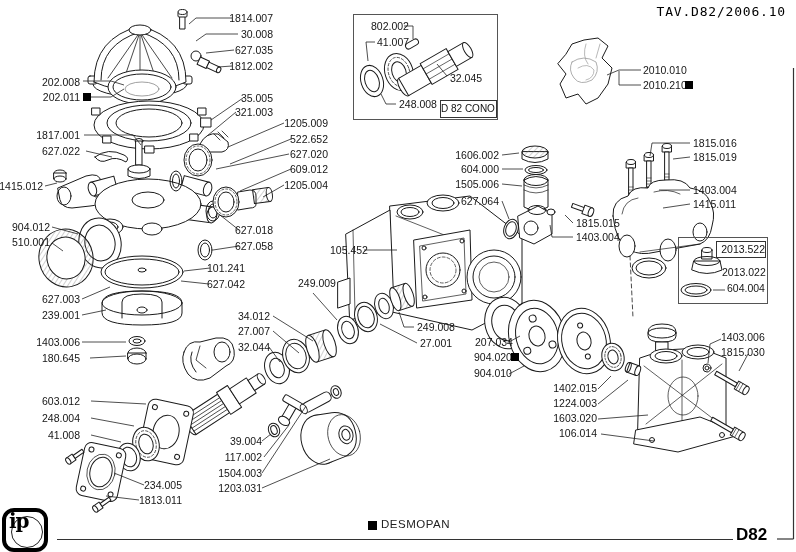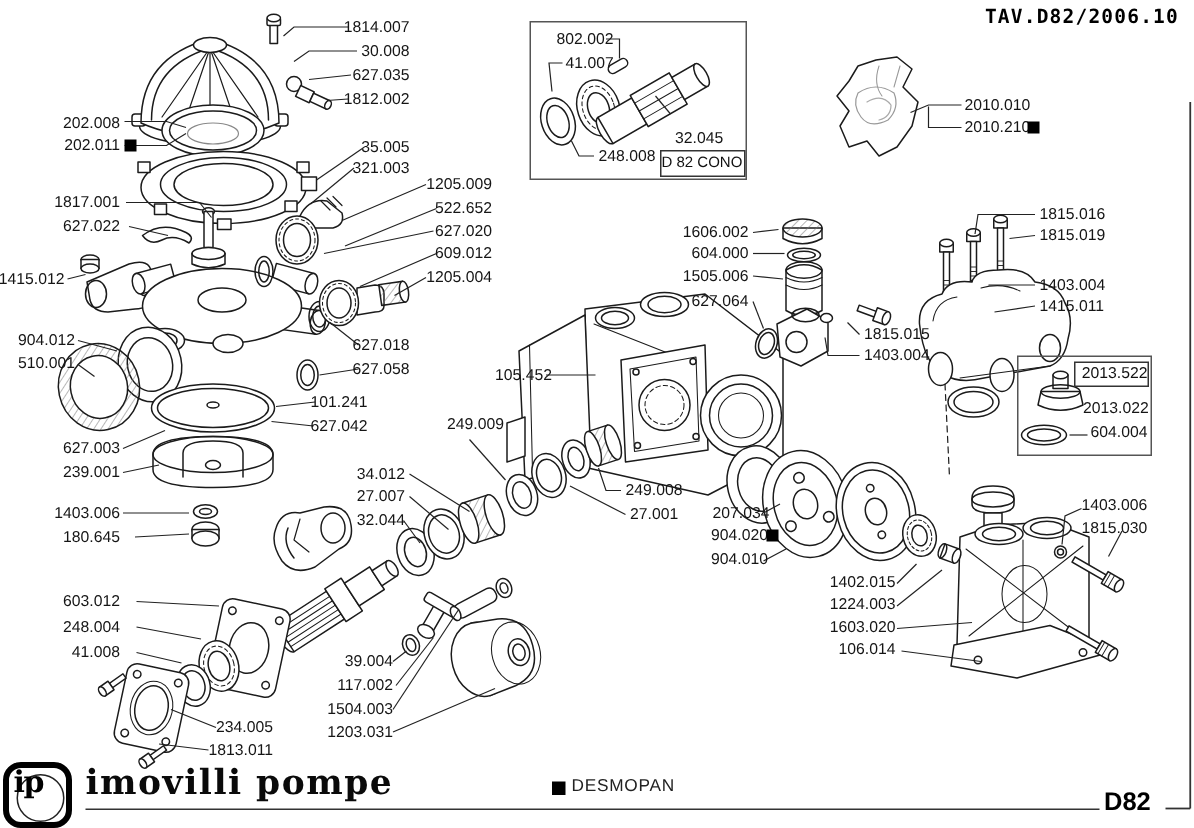--- a/index.html
+++ b/index.html
@@ -3,21 +3,21 @@
 <meta charset="utf-8">
 <style>
   html,body{margin:0;padding:0;background:#fff}
   .stage{position:relative;width:796px;height:552px;background:#fff;overflow:hidden;
          font-family:"Liberation Sans",sans-serif}
   svg.art{position:absolute;left:0;top:0}
   .lbl{position:absolute;font-size:10.5px;line-height:12px;color:#151515;white-space:nowrap}
   .sq{position:absolute;width:8px;height:8px;background:#000}
   .bx{position:absolute;border:1px solid #555;background:transparent}
   .title{position:absolute;right:10px;top:4px;font-family:"DejaVu Sans Mono",monospace;
-         font-weight:bold;font-size:13px;letter-spacing:0.8px;color:#000}
+         font-weight:normal;font-size:13px;letter-spacing:0.8px;color:#000}
   .cono{position:absolute;left:440px;top:100px;width:55px;height:16px;border:1px solid #333;
         font-size:10px;text-align:left;line-height:16px;color:#111}
   .inner2013{position:absolute;left:716px;top:241px;width:48px;height:15px;border:1px solid #333;
         font-size:10.5px;text-align:right;line-height:15px;color:#111}
   .logo{position:absolute;left:2px;top:508px;width:38px;height:36px;border:4px solid #000;border-radius:12px}
   .logo-circle{position:absolute;left:11px;top:516px;width:30px;height:30px;border:1.3px solid #222;border-radius:50%}
   .logo-ip{position:absolute;left:9px;top:509px;font-family:"DejaVu Serif",serif;font-weight:bold;
         font-size:20px;letter-spacing:-1px;color:#000}
   .brand{position:absolute;left:57px;top:508px;font-family:"DejaVu Serif",serif;font-weight:bold;
         font-size:23px;letter-spacing:1px;color:#0a0a0a}
@@ -580,21 +580,21 @@
 <span class="lbl" style="right:614px;top:479px">234.005</span>
 <span class="lbl" style="right:614px;top:494px">1813.011</span>
 <span class="lbl" style="right:534px;top:435px">39.004</span>
 <span class="lbl" style="right:534px;top:451px">117.002</span>
 <span class="lbl" style="right:534px;top:467px">1504.003</span>
 <span class="lbl" style="right:534px;top:482px">1203.031</span>
 
 <div class="bx" style="left:353px;top:14px;width:143px;height:104px"></div>
 <span class="lbl" style="left:371px;top:20px">802.002</span>
 <span class="lbl" style="left:377px;top:36px">41.007</span>
-<span class="lbl" style="left:450px;top:86px">32.045</span>
+<span class="lbl" style="left:450px;top:72px">32.045</span>
 <span class="lbl" style="left:399px;top:98px">248.008</span>
 <span class="cono">D 82 CONO</span>
 
 <span class="title">TAV.D82/2006.10</span>
 
 <span class="lbl" style="left:643px;top:64px">2010.010</span>
 <span class="lbl" style="left:643px;top:79px">2010.210</span>
 <span class="sq" style="left:685px;top:81px"></span>
 <span class="lbl" style="left:693px;top:137px">1815.016</span>
 <span class="lbl" style="left:693px;top:151px">1815.019</span>
@@ -623,19 +623,18 @@
 <div class="bx" style="left:678px;top:237px;width:88px;height:65px"></div>
 <span class="inner2013">2013.522</span>
 <span class="lbl" style="left:722px;top:266px">2013.022</span>
 <span class="lbl" style="left:727px;top:282px">604.004</span>
 <span class="lbl" style="left:721px;top:331px">1403.006</span>
 <span class="lbl" style="left:721px;top:346px">1815.030</span>
 
 <div class="logo"></div>
 <div class="logo-circle"></div>
 <span class="logo-ip">ip</span>
-<span class="brand">imovilli pompe</span>
 <div class="rule" style="left:57px;top:539px;width:676px;height:1.2px"></div>
 <span class="sq" style="left:368px;top:521px;width:9px;height:9px"></span>
 <span class="desmo">DESMOPAN</span>
 <span class="d82">D82</span>
 
 </div>
 
 </body></html>

